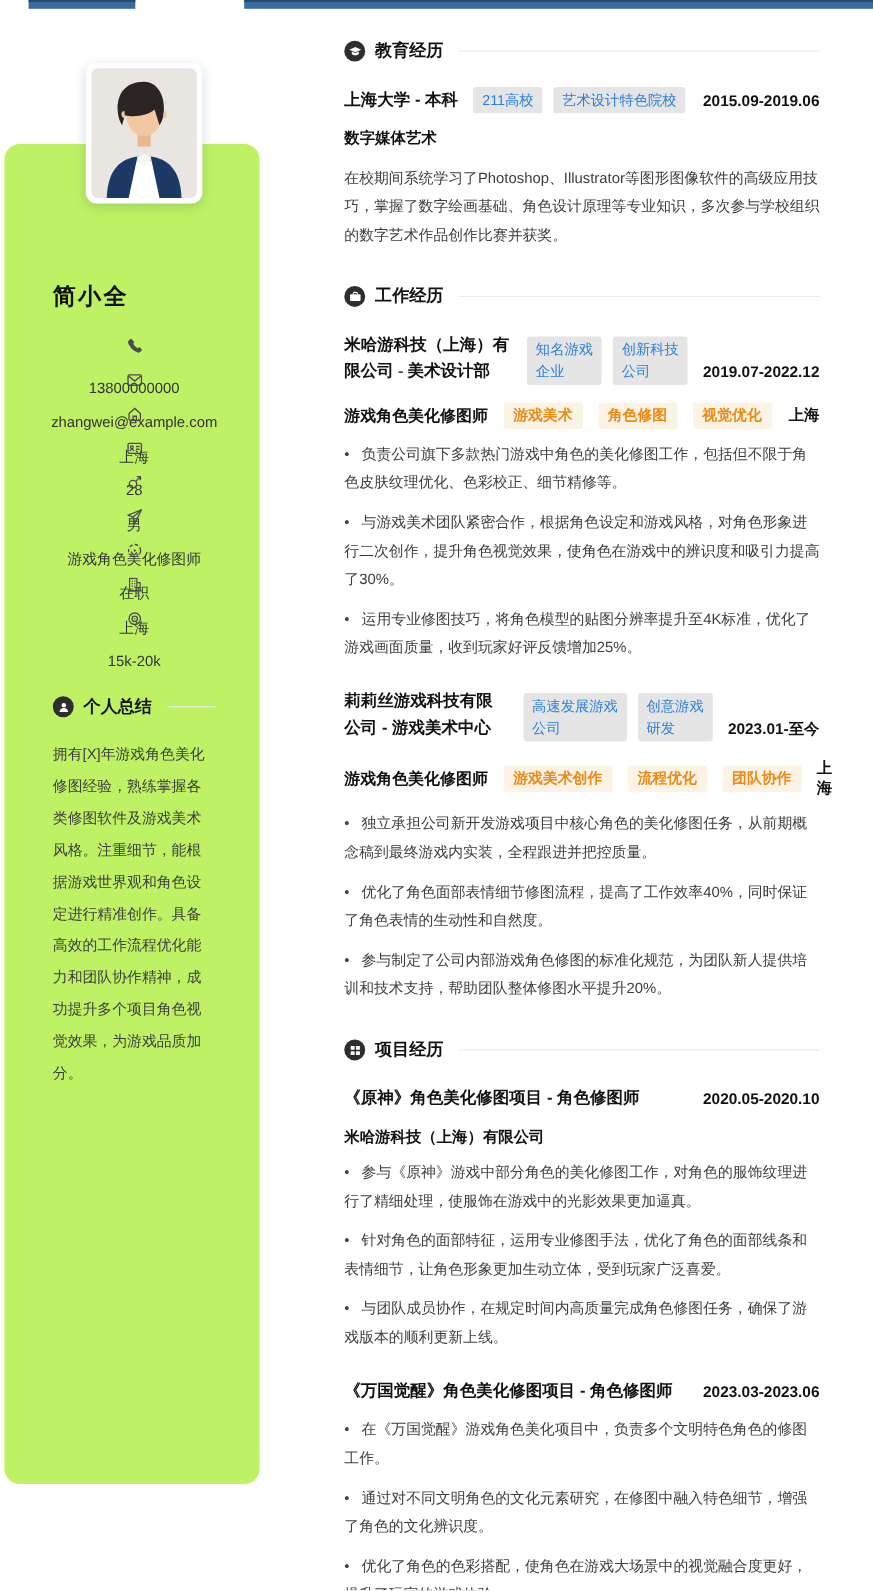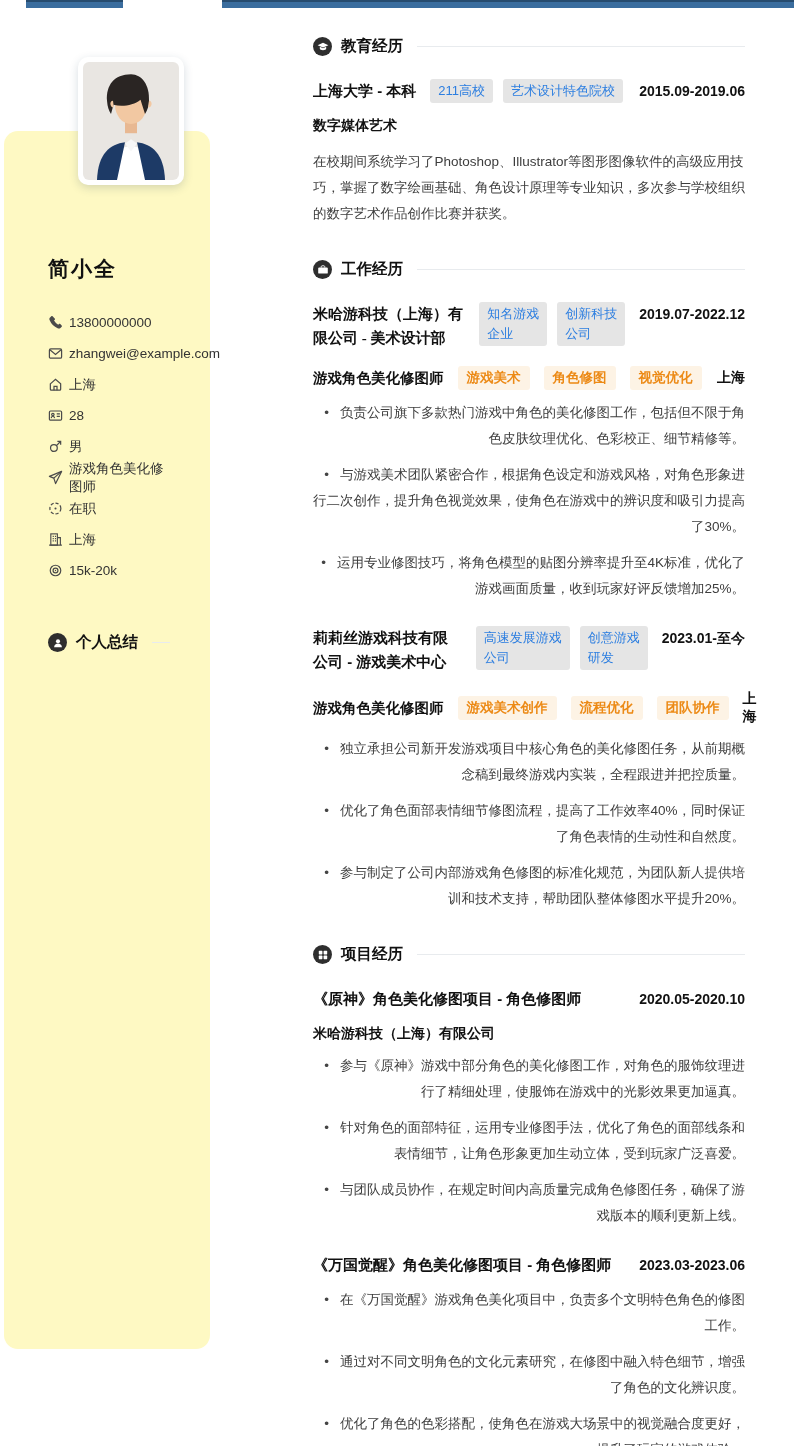--- a/index.html
+++ b/index.html
@@ -5,65 +5,65 @@
   html,body{margin:0;padding:0;background:#fff;}
   .page{position:relative;width:794px;height:1446px;background:#fff;overflow:hidden;
         font-family:"Liberation Sans","DejaVu Sans",sans-serif;color:#141414;}
 
   
   .topbar{position:absolute;top:0;height:8px;background:#3a6d9e;border-top:2px solid #264b6e;box-sizing:border-box;}
   .topbar.left{left:26px;width:97px;}
   .topbar.right{left:222px;right:0;}
 
   
-  .sidebar-card{position:absolute;left:4px;top:131px;width:206px;height:1218px;
-                background:#fef9c3;border-radius:14px;}
+  .sidebar-card{position:absolute;left:4px;top:131px;width:232px;height:1218px;
+                background:#bef264;border-radius:14px;}
   .photo-frame{position:absolute;left:78px;top:57px;width:106px;height:128px;background:#fff;
                border-radius:10px;padding:5px;box-sizing:border-box;box-shadow:0 3px 10px rgba(30,60,90,.18);}
   .photo-frame svg{display:block;width:100%;height:100%;border-radius:6px;}
   .side-inner{padding:124px 40px 0 44px;}
   .name{font-size:21px;font-weight:bold;letter-spacing:2px;color:#111;}
   .contact{margin-top:24px;}
-  .contact-item{display:flex;align-items:center;gap:6px;height:31px;font-size:13.5px;color:#333;}
+  .contact-item{display:flex;align-items:center;gap:23px;height:31px;font-size:13.5px;color:#333;flex-direction:column;}
   .cicon{width:15px;height:15px;flex:none;display:flex;color:#4b4b4b;}
   .cicon svg{width:100%;height:100%;}
 
   .side-section{margin-top:46px;}
   .sec-header{display:flex;align-items:center;gap:9px;}
   .circle-icon{width:19px;height:19px;background:#2e2e2e;border-radius:50%;flex:none;
                display:flex;align-items:center;justify-content:center;}
   .circle-icon svg{width:12px;height:12px;}
   .sec-title{font-size:15.5px;font-weight:bold;color:#111;white-space:nowrap;}
   .rule{flex:1;height:1px;background:#e8ebee;margin-left:5px;}
   .summary-text{margin-top:18px;font-size:13.5px;line-height:29px;color:#3d3d3d;}
 
   
   .main{position:absolute;left:313px;top:36px;width:432px;}
   .section{margin-top:32px;}
   .section:first-child{margin-top:0;}
   .section .sec-header{margin-bottom:22px;}
 
   .entry{margin-top:24px;}
   .entry:first-of-type{margin-top:0;}
-  .entry-head{display:flex;align-items:flex-start;gap:14px;}
+  .entry-head{display:flex;align-items:flex-end;gap:14px;}
   .entry-title{font-size:15px;font-weight:bold;line-height:24px;color:#111;flex:0 1 auto;min-width:0;}
   .badges{display:flex;gap:10px;flex:none;align-items:flex-start;}
   .badge{background:#e5e5e5;color:#2c7ee0;font-size:13px;line-height:20px;padding:2px 8px;
          border-radius:3px;white-space:pre-line;}
   .date{margin-left:auto;font-size:14px;font-weight:bold;white-space:nowrap;line-height:24px;color:#111;}
   .subline{margin-top:14px;font-size:14px;font-weight:bold;color:#111;}
   .desc{margin-top:14px;font-size:13.5px;line-height:26px;color:#3d3d3d;}
 
   .role-row{display:flex;align-items:center;gap:14px;margin-top:16px;}
   .role{font-size:14.5px;font-weight:bold;white-space:nowrap;color:#111;}
   .tags{display:flex;gap:14px;}
   .tag{background:#fdf3e5;color:#ec8a16;font-size:13.5px;padding:3px 9px;border-radius:3px;white-space:nowrap;font-weight:bold;}
   .loc{margin-left:auto;font-size:14px;font-weight:bold;color:#111;}
 
-  .bullets{margin-top:4px;text-align:right;}
+  .bullets{margin-top:4px;}
   .bullet{font-size:13.5px;line-height:26px;color:#3d3d3d;margin-top:10px;}
   .bullet::before{content:"•";margin-right:11px;color:#444;}
 </style>
 </head>
 <body>
 
 <div class="page">
 
   <div class="topbar left"></div>
   <div class="topbar right"></div>
@@ -170,20 +170,21 @@
         <div class="sec-header">
           <span class="circle-icon">
             <svg viewBox="0 0 20 20">
                 <circle cx="10" cy="7" r="3.4" fill="#fff"></circle>
                 <path d="M3.4 17c.5-4 3.1-6 6.6-6s6.1 2 6.6 6z" fill="#fff"></path>
               </svg>
           </span>
           <span class="sec-title">个人总结</span>
           <span class="rule"></span>
         </div>
+        <div class="summary-text">拥有[X]年游戏角色美化修图经验，熟练掌握各类修图软件及游戏美术风格。注重细节，能根据游戏世界观和角色设定进行精准创作。具备高效的工作流程优化能力和团队协作精神，成功提升多个项目角色视觉效果，为游戏品质加分。</div>
       </div>
     </div>
   </div>
 
   <div class="photo-frame">
     <svg viewBox="0 0 96 116" preserveAspectRatio="none">
       <rect x="0" y="0" width="96" height="116" fill="#e9e6e2"></rect>
       <rect x="42" y="54" width="12" height="16" fill="#e8b892"></rect>
       <ellipse cx="48" cy="42" rx="16" ry="19" fill="#f2c8a2"></ellipse>
       <path d="M48 12c-17 0-25 11-24 26 .4 6 2 10 4 13l2.5-9c8 2 20 1 27-5l4.5 14c2.5-4 4-8 4-13 1-15-7-26-18-26z" fill="#2a2523"></path>

